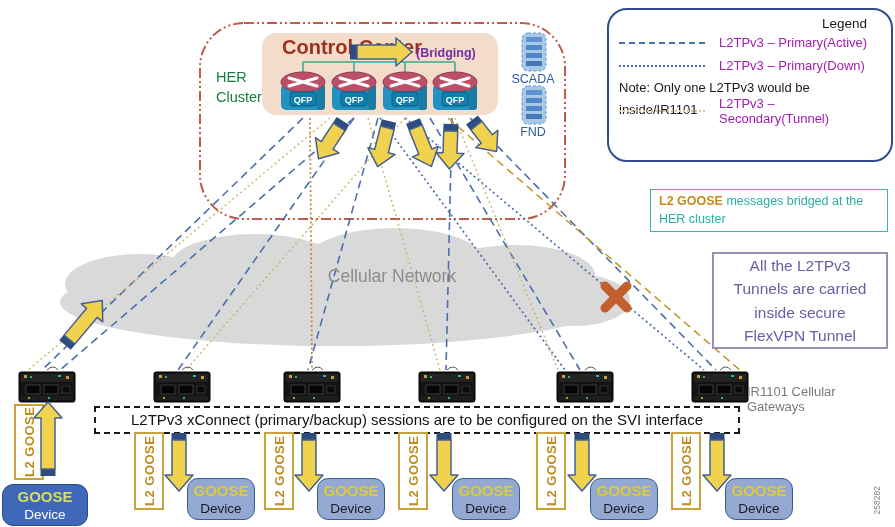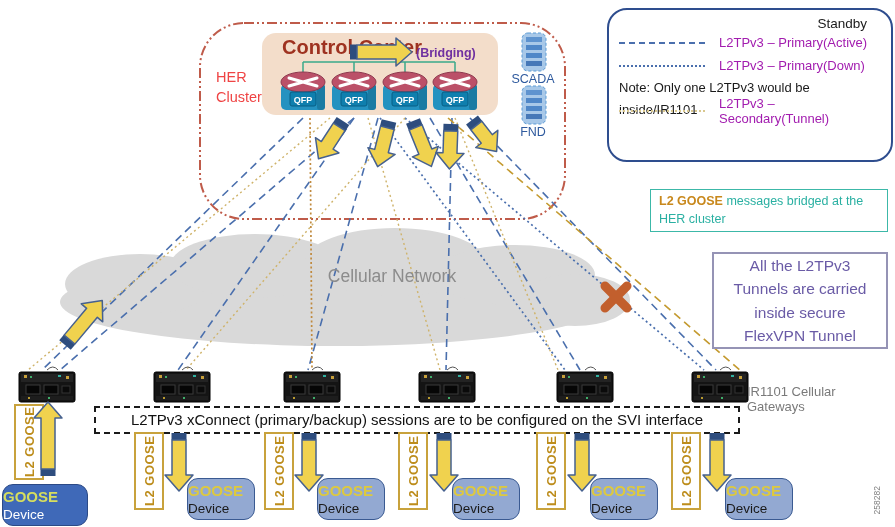--- a/index.html
+++ b/index.html
@@ -7,21 +7,21 @@
   .abs{position:absolute;}
   svg{display:block;}
   
   #bg-svg{position:absolute;left:0;top:0;z-index:2;}
   #top-svg{position:absolute;left:0;top:0;z-index:4;pointer-events:none;}
   .z1{z-index:1;} .z3{z-index:3;}
 
   
   .peach-box{left:262px;top:33px;width:236px;height:82px;border-radius:14px;background:#f3ddca;}
   .cc-title{left:282px;top:36px;font-size:20px;font-weight:bold;color:#9e3220;}
-  .her-label{left:216px;top:68px;width:56px;font-size:14.5px;color:#ef4444;line-height:1.35;}
+  .her-label{left:216px;top:68px;width:56px;font-size:14.5px;color:#15803d;line-height:1.35;}
   .bridging{left:416px;top:46px;font-size:12.5px;font-weight:600;color:#7030a0;}
   .router{top:70px;width:48px;height:46px;}
 
   
   .server{width:30px;height:42px;}
   .server-label{font-size:12.5px;color:#2f5a9e;text-align:center;width:60px;}
 
   
   .legend{left:607px;top:8px;width:286px;height:154px;border:2px solid #2e4d8e;border-radius:20px;background:#fff;box-sizing:border-box;padding:6px 10px 4px 10px;}
   .legend-title{text-align:right;padding-right:14px;font-size:13.5px;color:#1a1a1a;}
@@ -45,21 +45,21 @@
 
   
   .gateway{top:364px;width:58px;height:42px;}
   .gw-label{left:747px;top:384px;font-size:13px;color:#7a7a7a;}
 
   
   .xconnect{left:94px;top:406px;width:646px;height:28px;border:2px dashed #1a1a1a;background:#fff;box-sizing:border-box;text-align:center;font-size:15px;color:#111;line-height:24px;}
 
   
   .l2tag{width:30px;background:#fff;border:2px solid #c8a23c;box-sizing:border-box;color:#bd8d1c;font-weight:bold;font-size:13px;writing-mode:vertical-rl;transform:rotate(180deg);text-align:center;letter-spacing:0.5px;display:flex;align-items:center;justify-content:center;}
-  .device{height:42px;border-radius:11px;box-sizing:border-box;padding-top:3px;}
+  .device{height:42px;border-radius:11px;text-align:center;box-sizing:border-box;padding-top:3px;}
   .device .t{font-size:15px;font-weight:bold;line-height:1.25;}
   .device .s{font-size:13.5px;line-height:1.2;}
   .device.dark{background:#3f69b8;border:1.5px solid #2c4a86;}
   .device.dark .t{color:#d6de5e;} .device.dark .s{color:#ffffff;}
   .device.light{background:#93a9d2;border:1.5px solid #3a5a92;}
   .device.light .t{color:#ded00f;color:#ddc93f;} .device.light .s{color:#1a1a1a;}
 
   .artifact{left:872px;top:486px;font-size:8.5px;color:#808080;writing-mode:vertical-rl;transform:rotate(180deg);}
 </style>
 </head>
@@ -181,21 +181,21 @@
       <rect x="3" y="2" width="24" height="38" rx="6" fill="#a8c8e8" stroke="#5b9bd5" stroke-dasharray="3 2"></rect>
       <rect x="7" y="6" width="16" height="5" fill="#5e93cf"></rect>
       <rect x="7" y="14" width="16" height="5" fill="#4f87c8"></rect>
       <rect x="7" y="22" width="16" height="5" fill="#4f87c8"></rect>
       <rect x="7" y="30" width="16" height="5" fill="#4678b8"></rect>
     </svg>
   </div>
   <div class="abs server-label z3" style="left:503px;top:125px;">FND</div>
 
   <div class="abs legend z3">
-    <div class="legend-title">Standby</div>
+    <div class="legend-title">Legend</div>
     <div class="legend-row">
       <span class="legend-sample ls-dash-blue"></span>
       <span class="legend-label">L2TPv3 – Primary(Active)</span>
     </div>
     <div class="legend-row">
       <span class="legend-sample ls-dot-blue"></span>
       <span class="legend-label">L2TPv3 – Primary(Down)</span>
     </div>
     <div class="legend-note">Note: Only one L2TPv3 would be inside/IR1101</div>
     <div class="legend-row">

